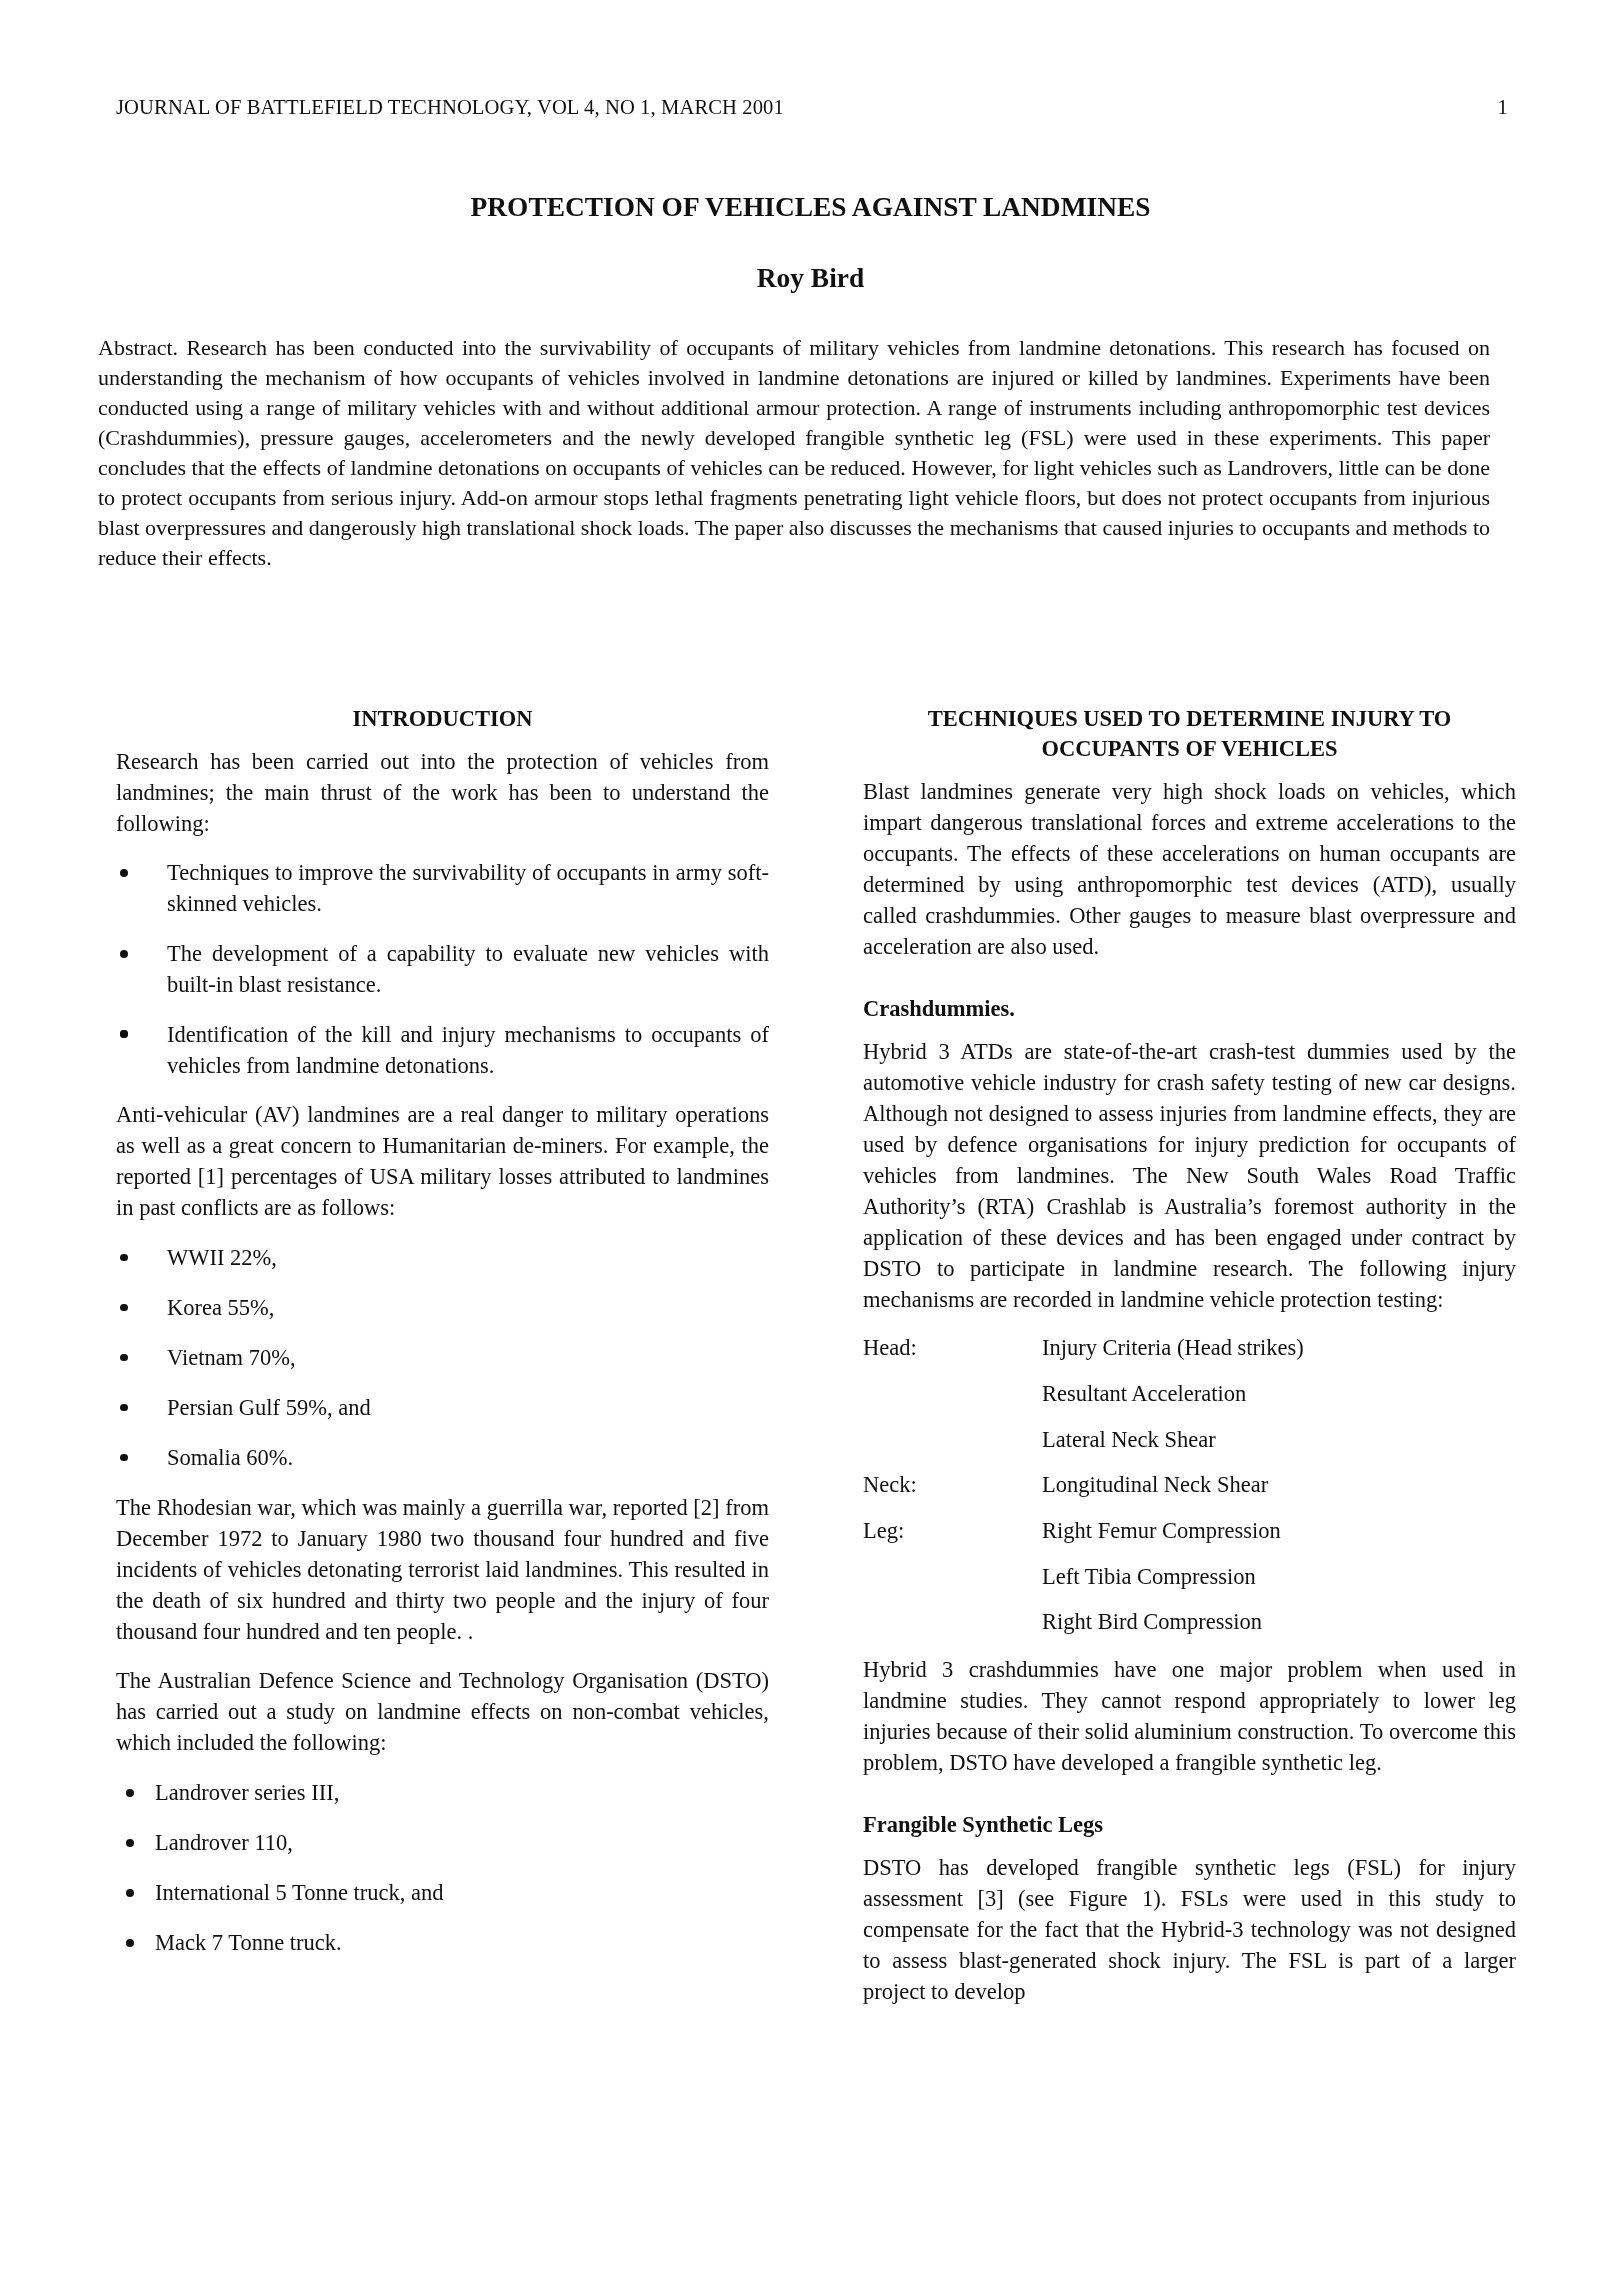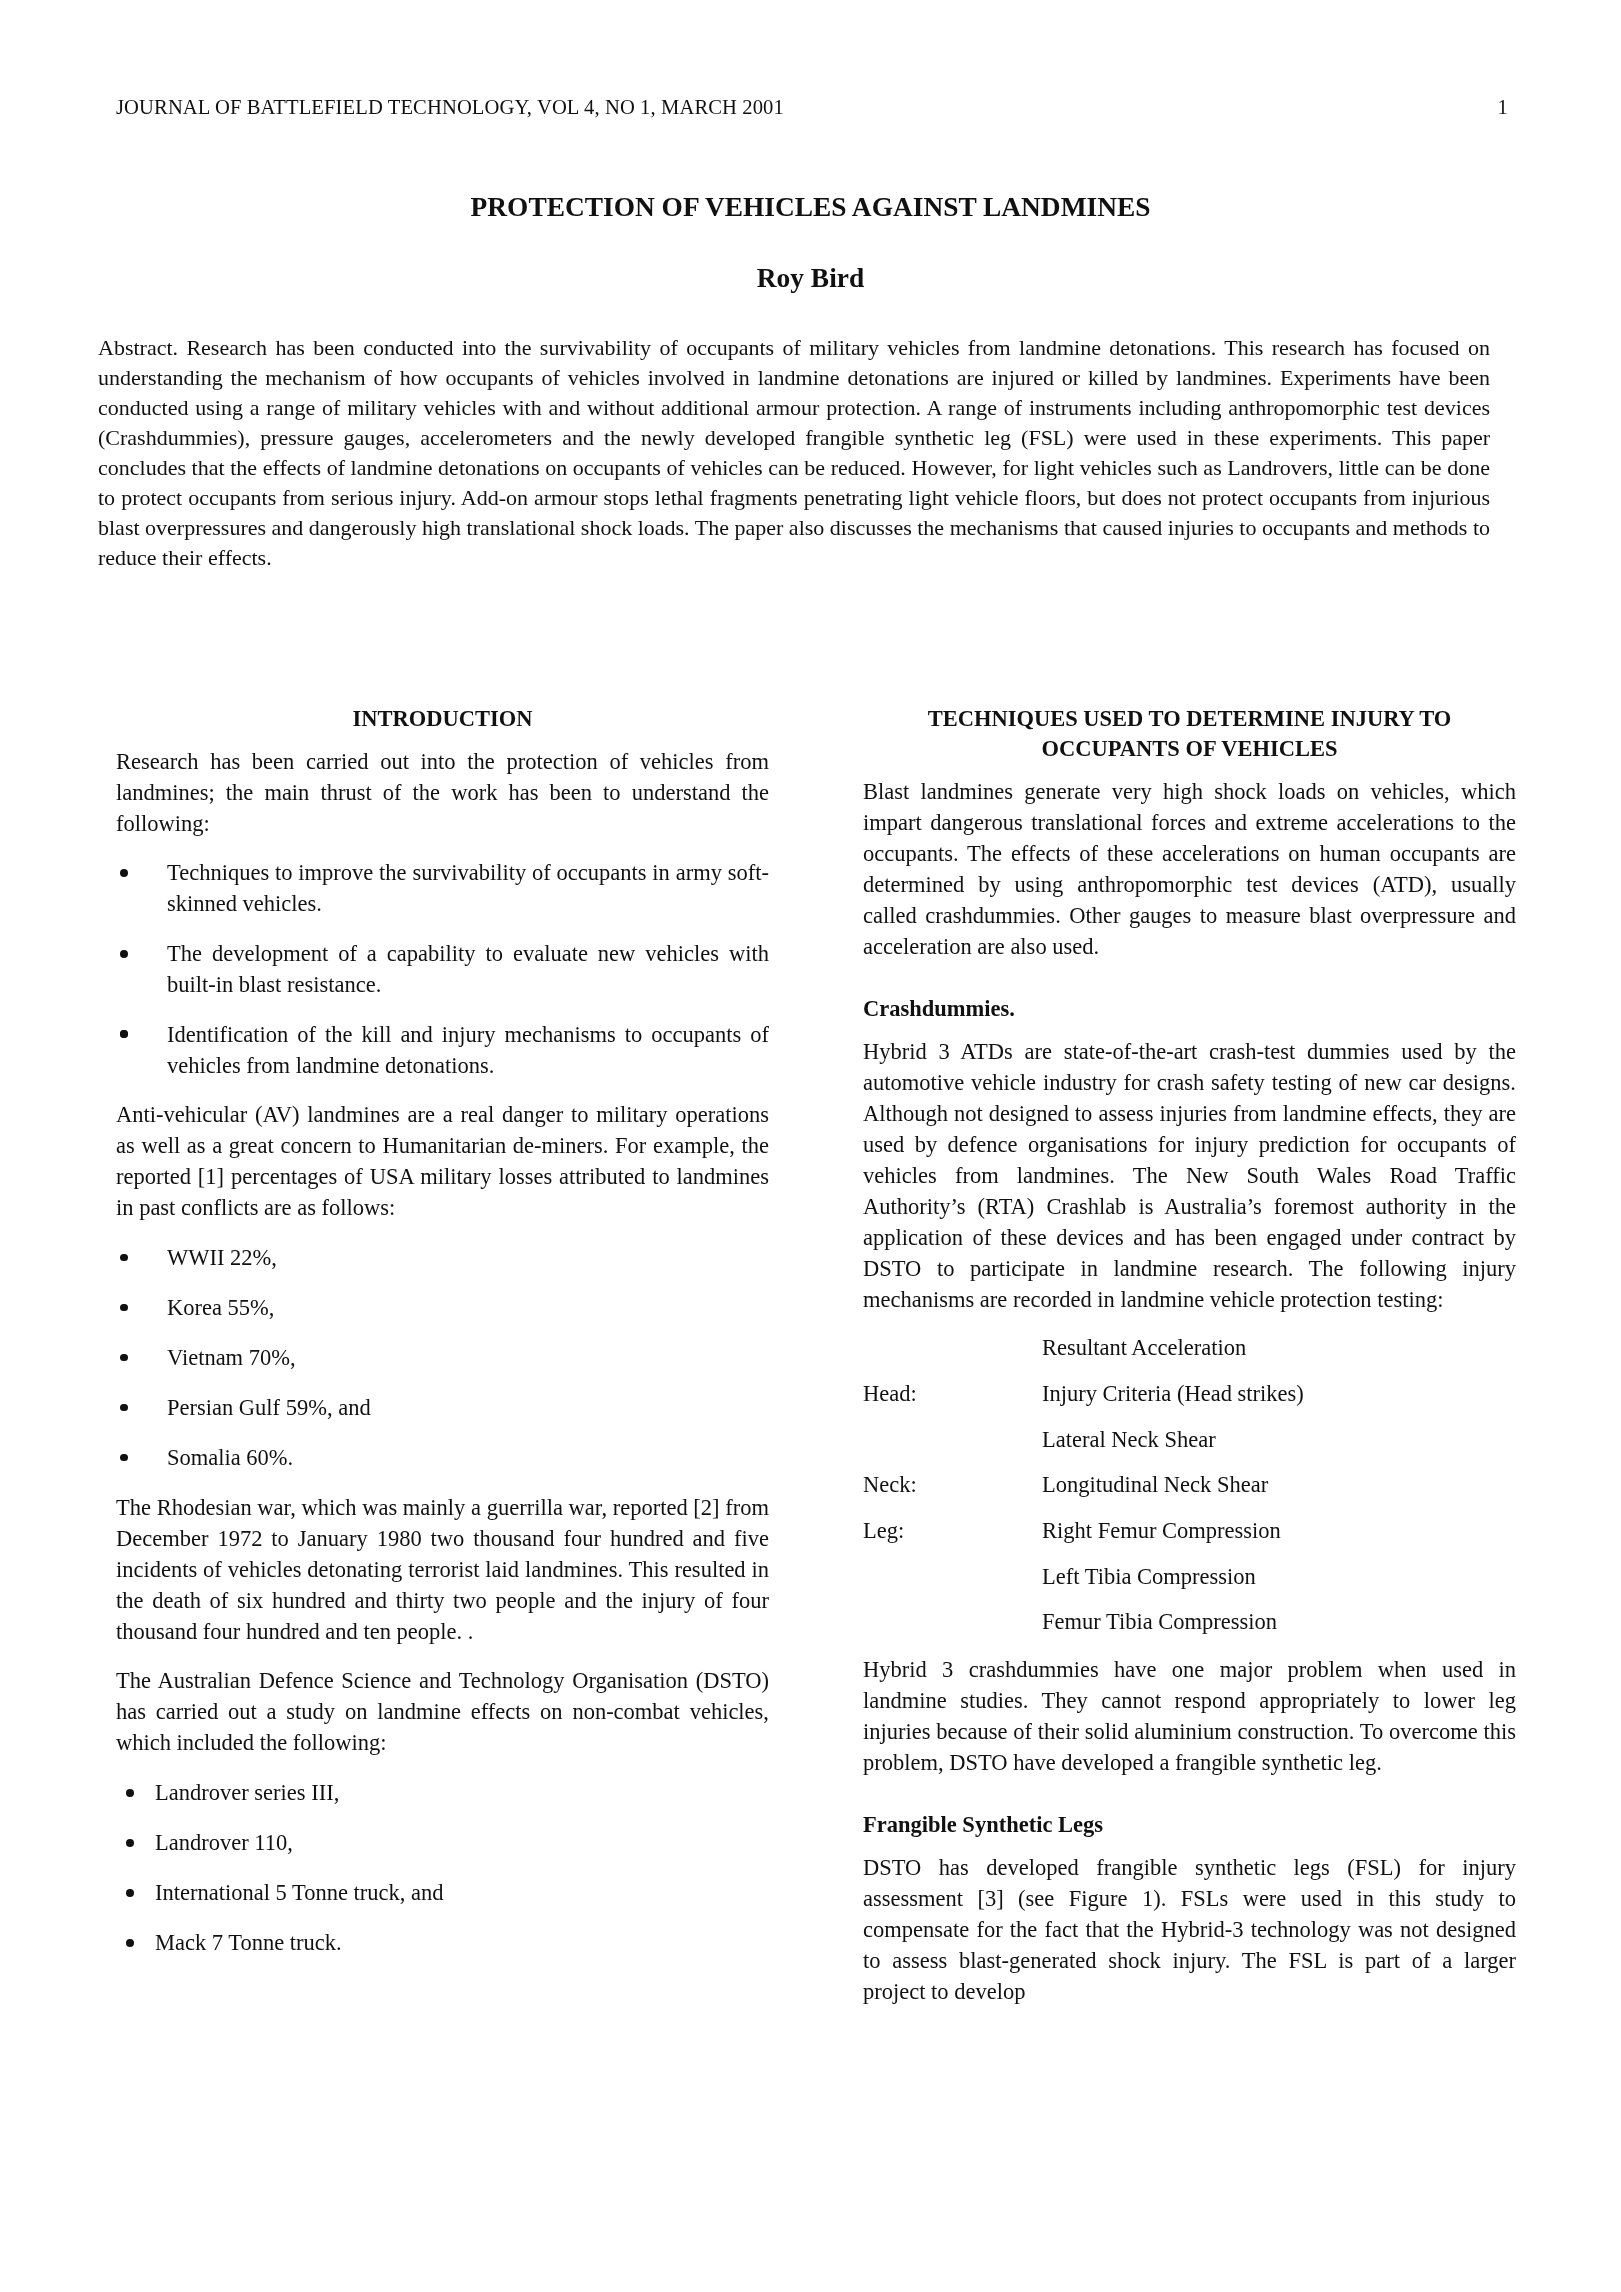--- a/index.html
+++ b/index.html
@@ -64,45 +64,45 @@
   </ul>
 </div>
 
 <div class="col col-right">
   <div class="sec-head">TECHNIQUES USED TO DETERMINE INJURY TO OCCUPANTS OF VEHICLES</div>
   <p>Blast landmines generate very high shock loads on vehicles, which impart dangerous translational forces and extreme accelerations to the occupants. The effects of these accelerations on human occupants are determined by using anthropomorphic test devices (ATD), usually called crashdummies. Other gauges to measure blast overpressure and acceleration are also used.</p>
   <div class="sub-head">Crashdummies.</div>
   <p>Hybrid 3 ATDs are state-of-the-art crash-test dummies used by the automotive vehicle industry for crash safety testing of new car designs. Although not designed to assess injuries from landmine effects, they are used by defence organisations for injury prediction for occupants of vehicles from landmines. The New South Wales Road Traffic Authority’s (RTA) Crashlab is Australia’s foremost authority in the application of these devices and has been engaged under contract by DSTO to participate in landmine research. The following injury mechanisms are recorded in landmine vehicle protection testing:</p>
   <div class="mech">
     <div class="mech-row">
+        <span class="mech-cat">Head:</span>
+        <span>Injury Criteria (Head strikes)</span>
+      </div>
+    <div class="mech-row">
         <span class="mech-cat"></span>
         <span>Resultant Acceleration</span>
-      </div>
-    <div class="mech-row">
-        <span class="mech-cat">Head:</span>
-        <span>Injury Criteria (Head strikes)</span>
       </div>
     <div class="mech-row">
         <span class="mech-cat"></span>
         <span>Lateral Neck Shear</span>
       </div>
     <div class="mech-row">
         <span class="mech-cat">Neck:</span>
         <span>Longitudinal Neck Shear</span>
       </div>
     <div class="mech-row">
         <span class="mech-cat">Leg:</span>
         <span>Right Femur Compression</span>
       </div>
     <div class="mech-row">
         <span class="mech-cat"></span>
         <span>Left Tibia Compression</span>
       </div>
     <div class="mech-row">
         <span class="mech-cat"></span>
-        <span>Femur Tibia Compression</span>
+        <span>Right Bird Compression</span>
       </div>
   </div>
   <p>Hybrid 3 crashdummies have one major problem when used in landmine studies. They cannot respond appropriately to lower leg injuries because of their solid aluminium construction. To overcome this problem, DSTO have developed a frangible synthetic leg.</p>
   <div class="sub-head">Frangible Synthetic Legs</div>
   <p>DSTO has developed frangible synthetic legs (FSL) for injury assessment [3] (see Figure 1). FSLs were used in this study to compensate for the fact that the Hybrid-3 technology was not designed to assess blast-generated shock injury. The FSL is part of a larger project to develop</p>
 </div>
 
 
 </body></html>

